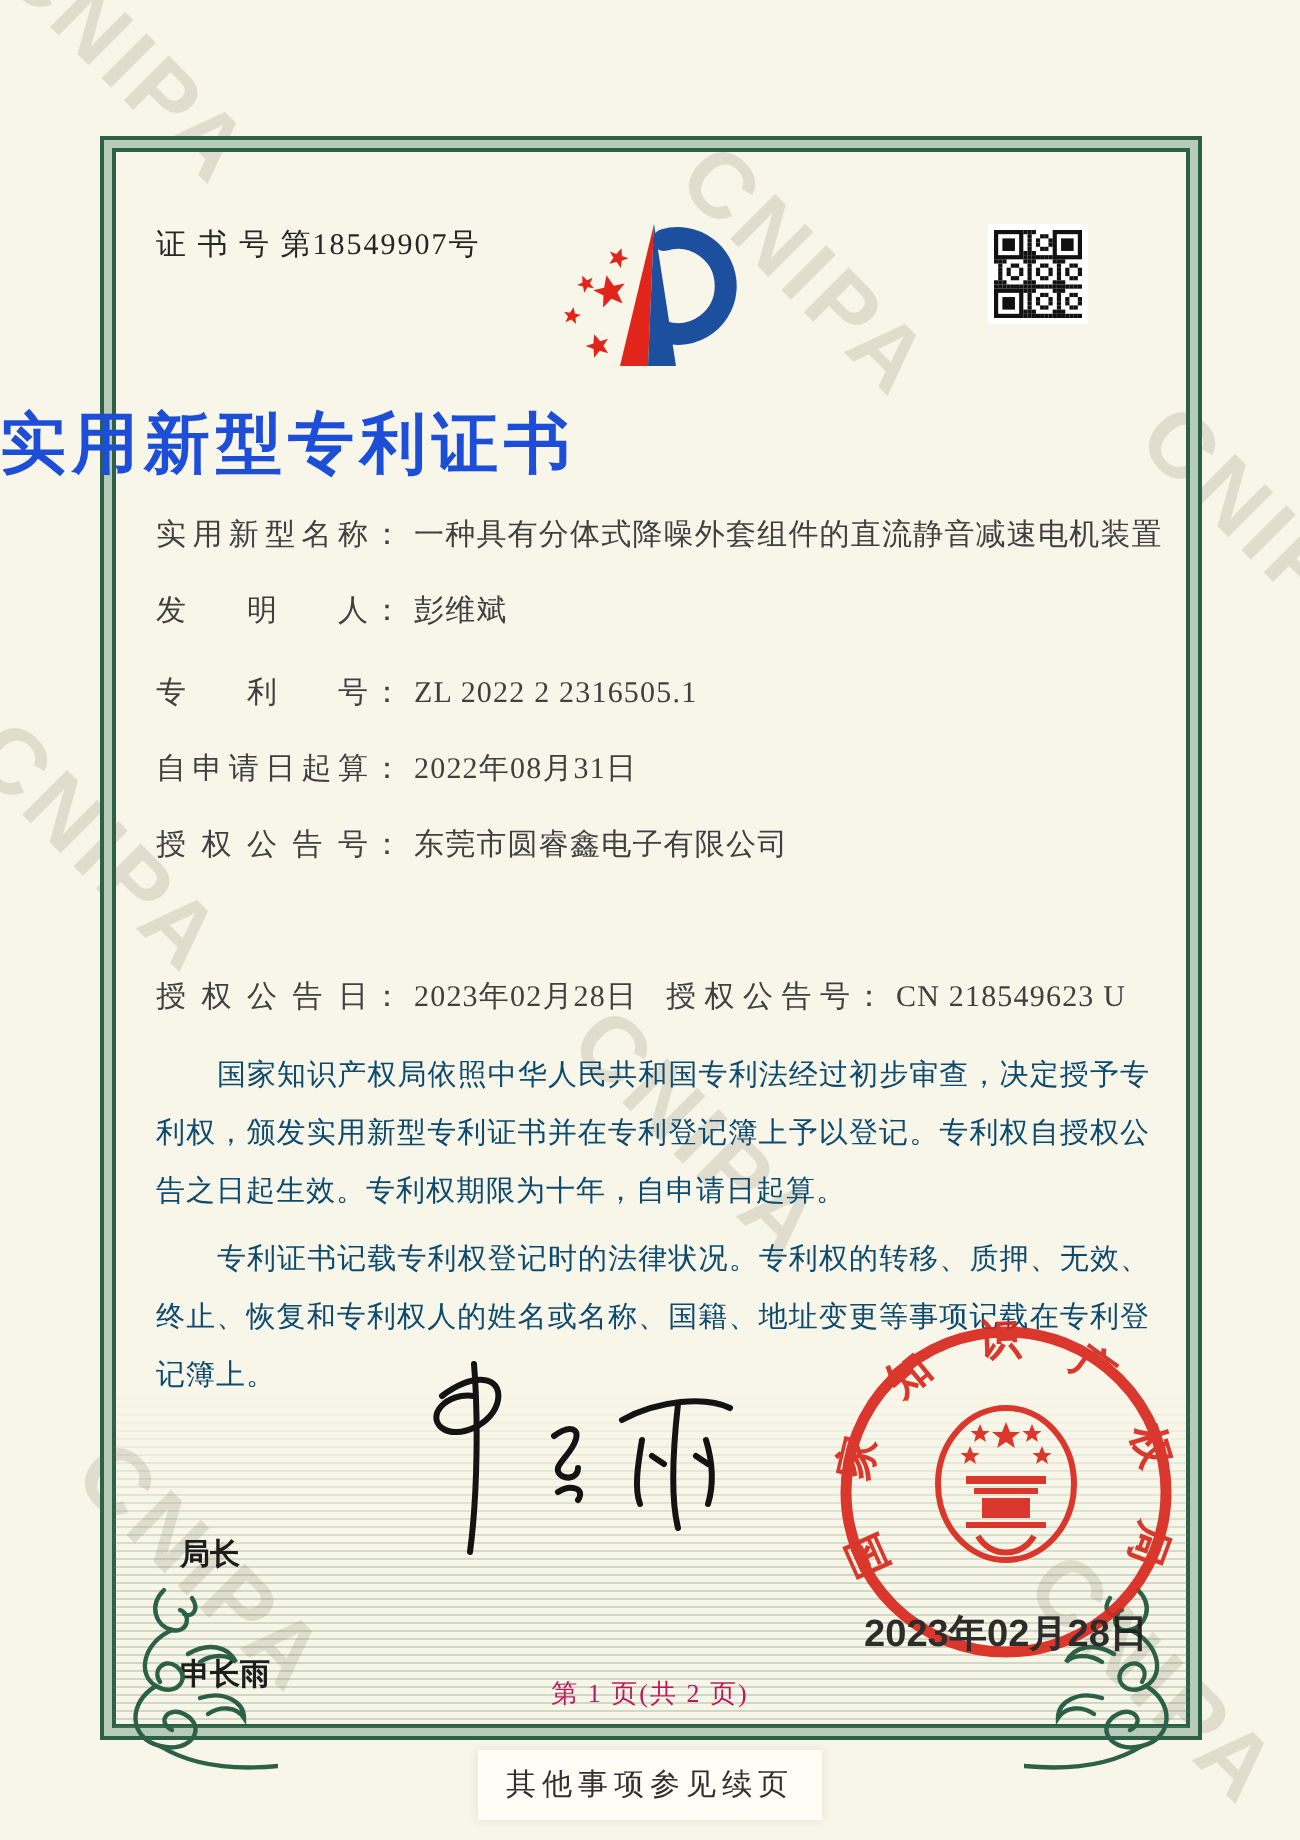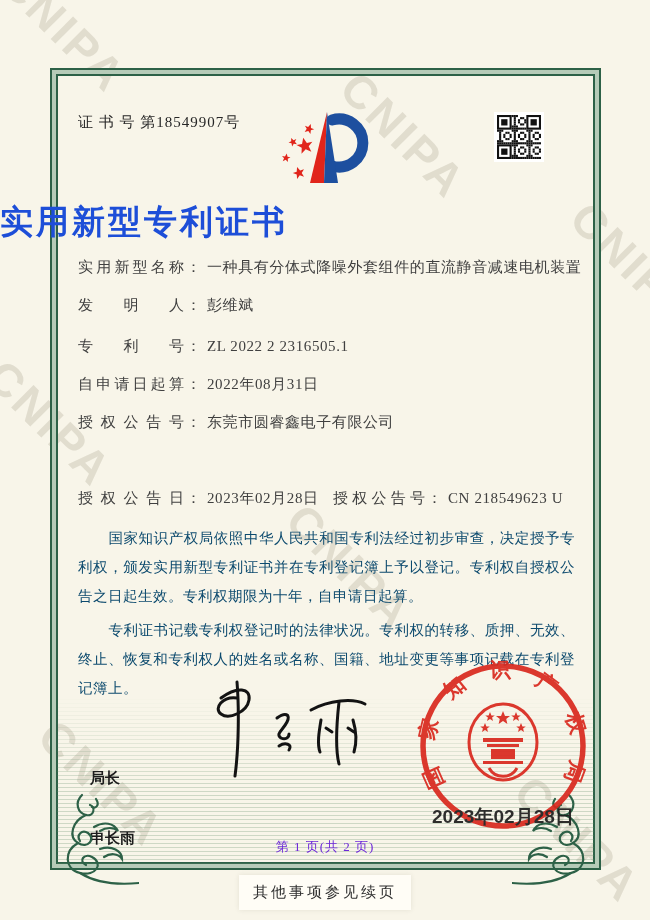--- a/index.html
+++ b/index.html
@@ -42,21 +42,21 @@
     margin:0 0 5px 0; font-size:14.5px; line-height:29px; text-indent:2.1em;
     text-align:justify; letter-spacing:0.5px; color:#0c4a6e;
   }
   .director{position:absolute; left:90px; top:729px; z-index:4; font-family:"Liberation Sans", sans-serif; font-size:15px; font-weight:600; color:#1d1d1d;}
   .director div{line-height:22px;margin-top:38px;}
   .signature{position:absolute; left:193px; top:676px; z-index:4;}
   .seal{position:absolute; left:415px; top:658px; z-index:5;}
   .flourish{position:absolute; top:793px; z-index:4;}
   .flourish.left{left:44px;}
   .flourish.right{left:512px; transform:scaleX(-1);}
-  .pagefoot{position:absolute; left:0; top:838px; width:650px; text-align:center; font-size:13px; letter-spacing:1px; z-index:4; color:#6d28d9;}
+  .pagefoot{position:absolute; left:0; top:838px; width:650px; text-align:center; font-size:13px; letter-spacing:1px; z-index:4; color:#be185d;}
   .contnote{
     position:absolute; left:50%; transform:translateX(-50%); top:875px; z-index:6;
     background:#fffdf6; box-shadow:0 0 5px rgba(60,60,40,0.10);
     padding:8px 14px; font-size:15px; letter-spacing:3px; color:#2f2f2f; white-space:nowrap;
   }
 </style>
 </head>
 <body>
 
 <div id="page">

